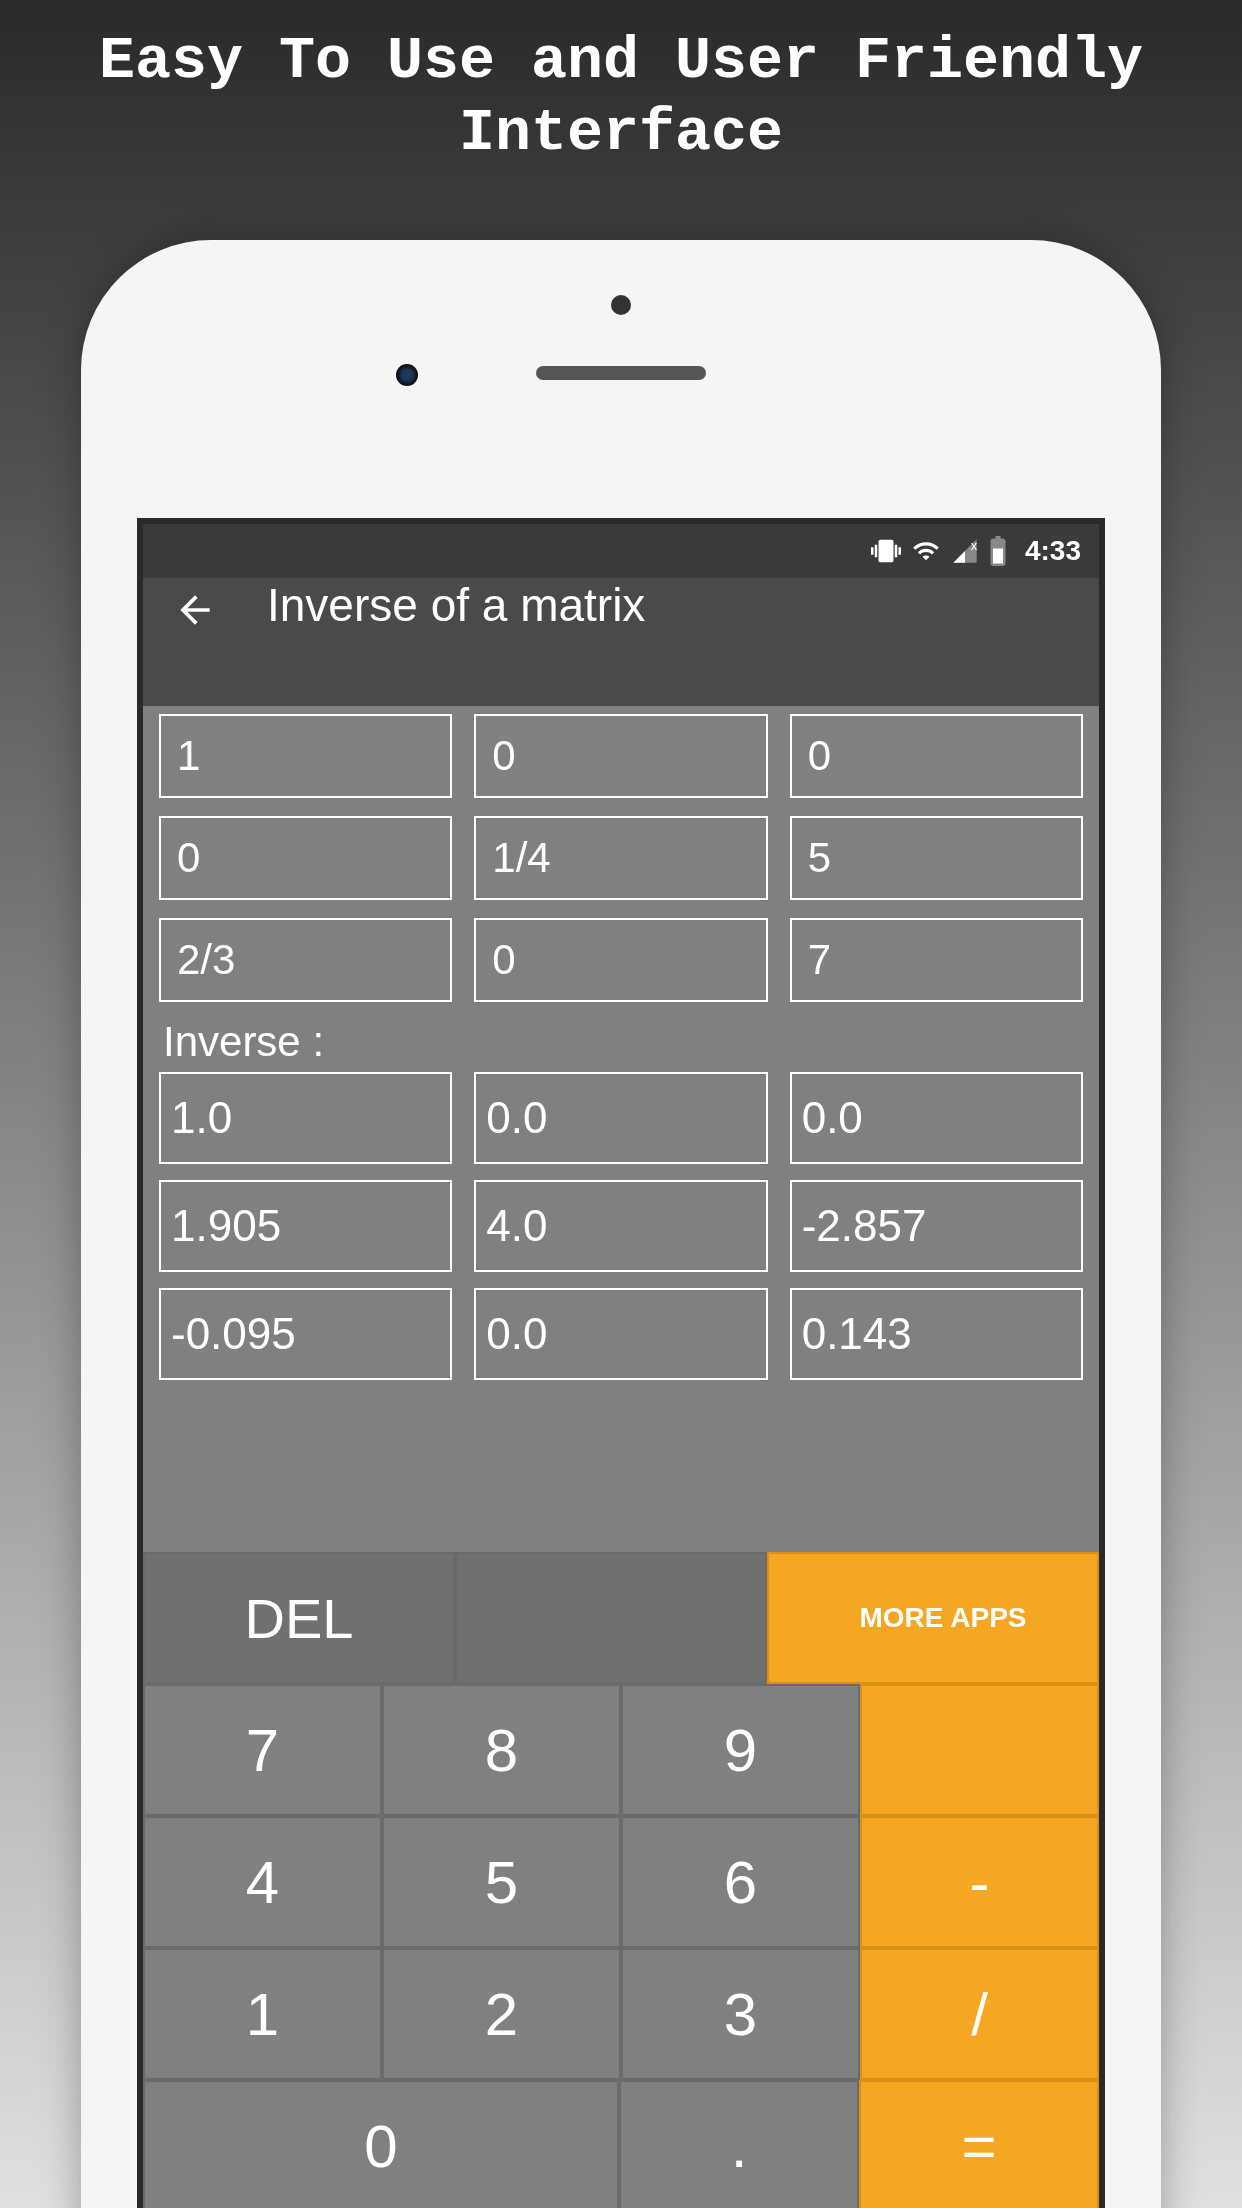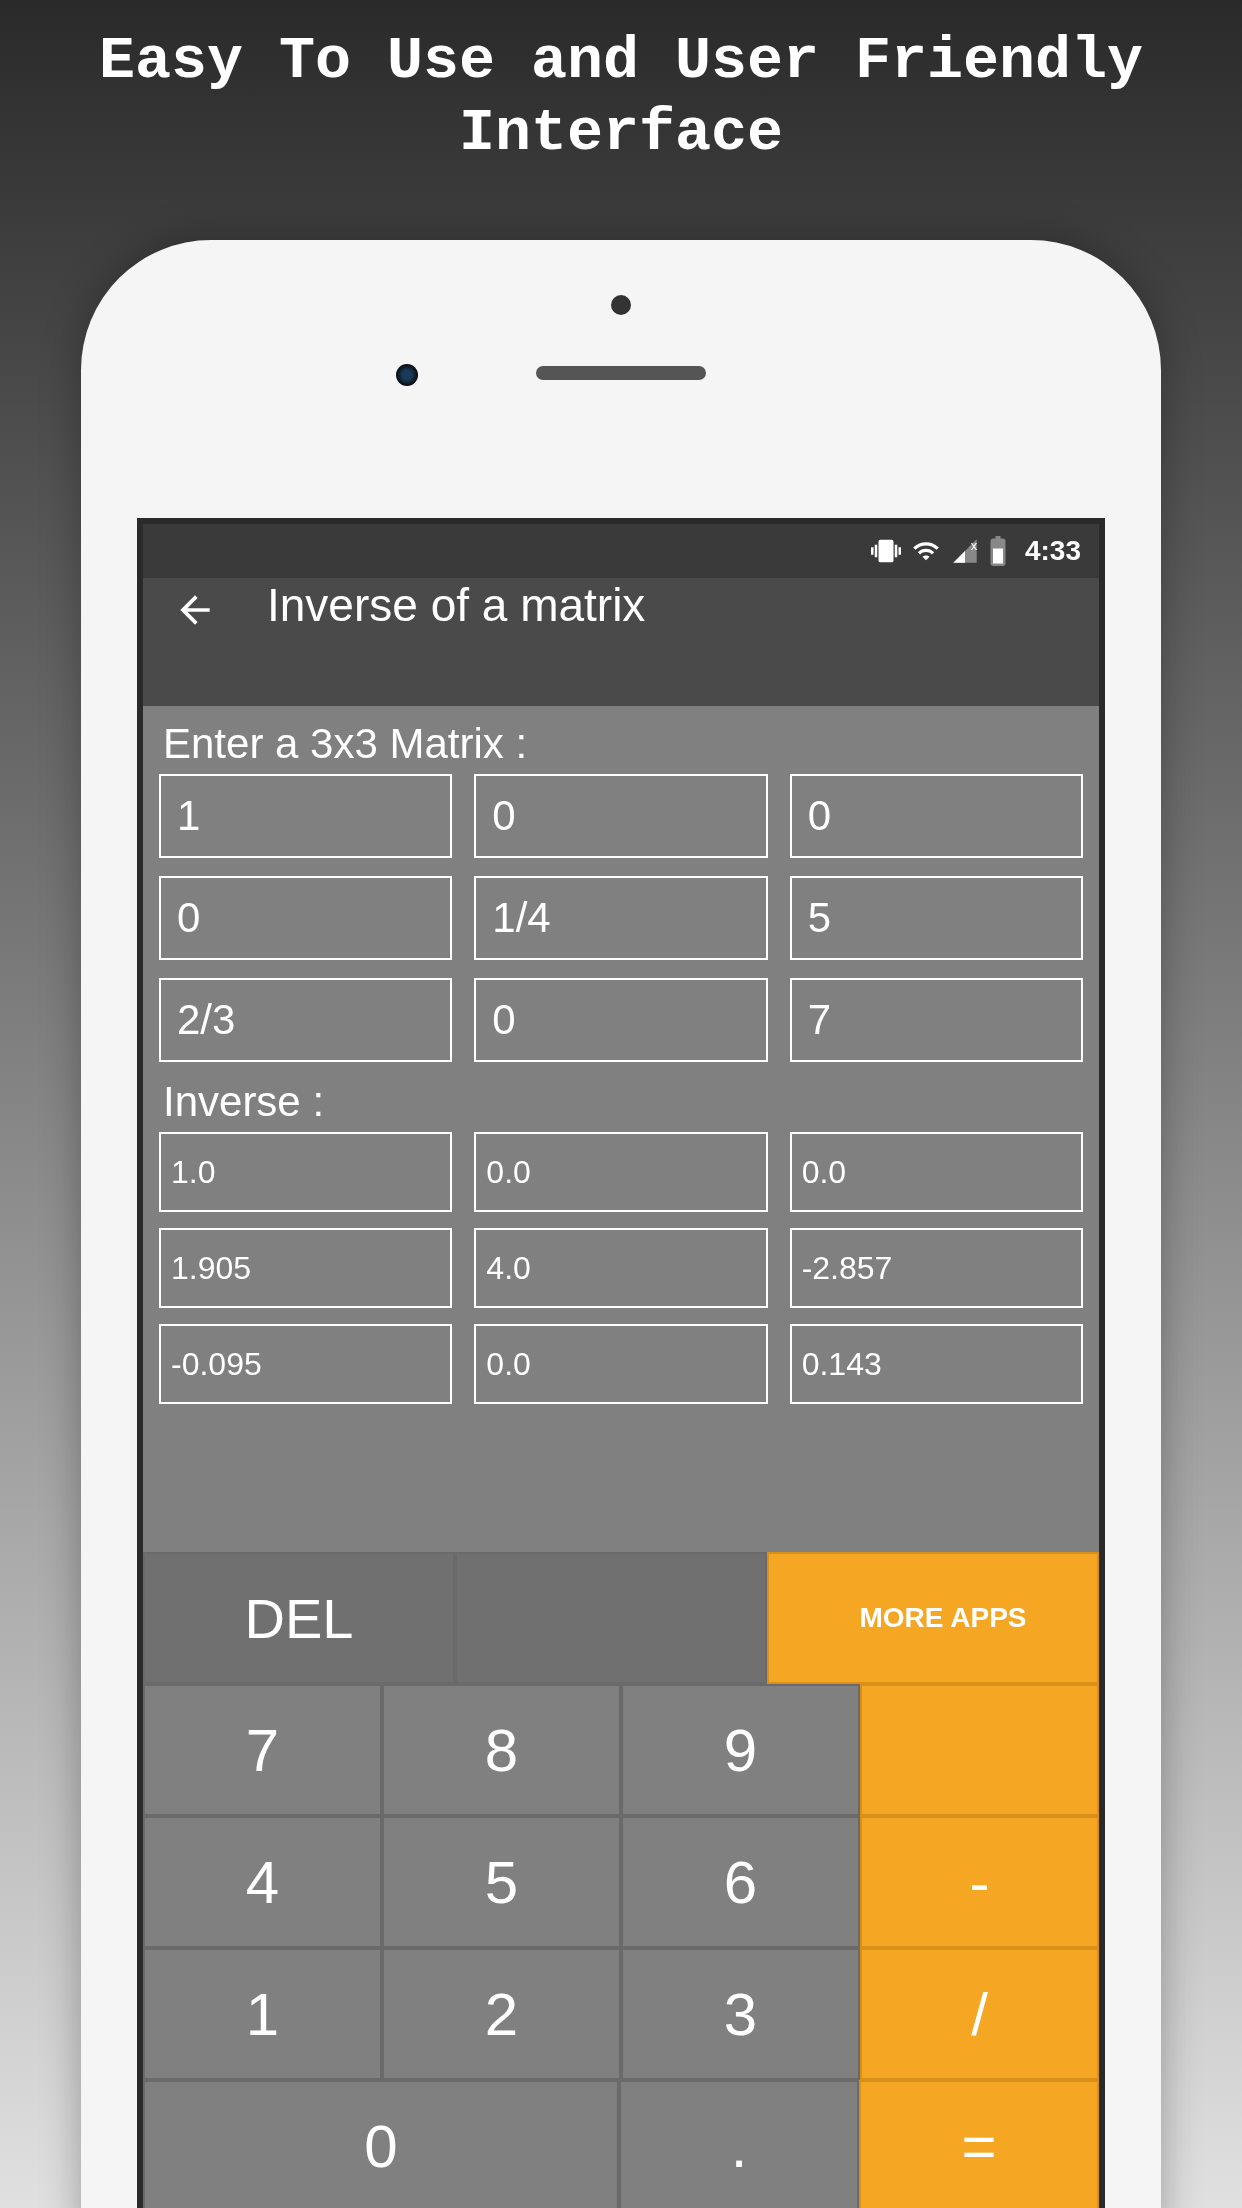--- a/index.html
+++ b/index.html
@@ -126,25 +126,25 @@
       color: white;
       background: transparent;
     }
     .result-grid {
       display: grid;
       grid-template-columns: repeat(3, 1fr);
       gap: 16px 22px;
     }
     .result-cell {
       border: 2px solid white;
-      height: 80px;
+      height: 92px;
       display: flex;
       align-items: center;
       padding: 0 10px;
-      font-size: 32px;
+      font-size: 44px;
       color: white;
       background: transparent;
     }
     .keypad {
       position: absolute;
       bottom: 0;
       left: 0;
       right: 0;
     }
     .keypad-row {
@@ -223,21 +223,20 @@
     <div class="app-bar">
       <div class="back-arrow">
         <svg width="44" height="44" viewBox="0 0 24 24">
             <path d="M20 11H7.83l5.59-5.59L12 4l-8 8 8 8 1.41-1.41L7.83 13H20v-2z"></path>
           </svg>
       </div>
       <div class="app-title">Inverse of a matrix</div>
     </div>
 
     <div class="content">
-      <div class="section-label">Enter a 3x3 Matrix :</div>
       <div class="matrix-grid">
         <div class="matrix-cell">1</div>
         <div class="matrix-cell">0</div>
         <div class="matrix-cell">0</div>
         <div class="matrix-cell">0</div>
         <div class="matrix-cell">1/4</div>
         <div class="matrix-cell">5</div>
         <div class="matrix-cell">2/3</div>
         <div class="matrix-cell">0</div>
         <div class="matrix-cell">7</div>

